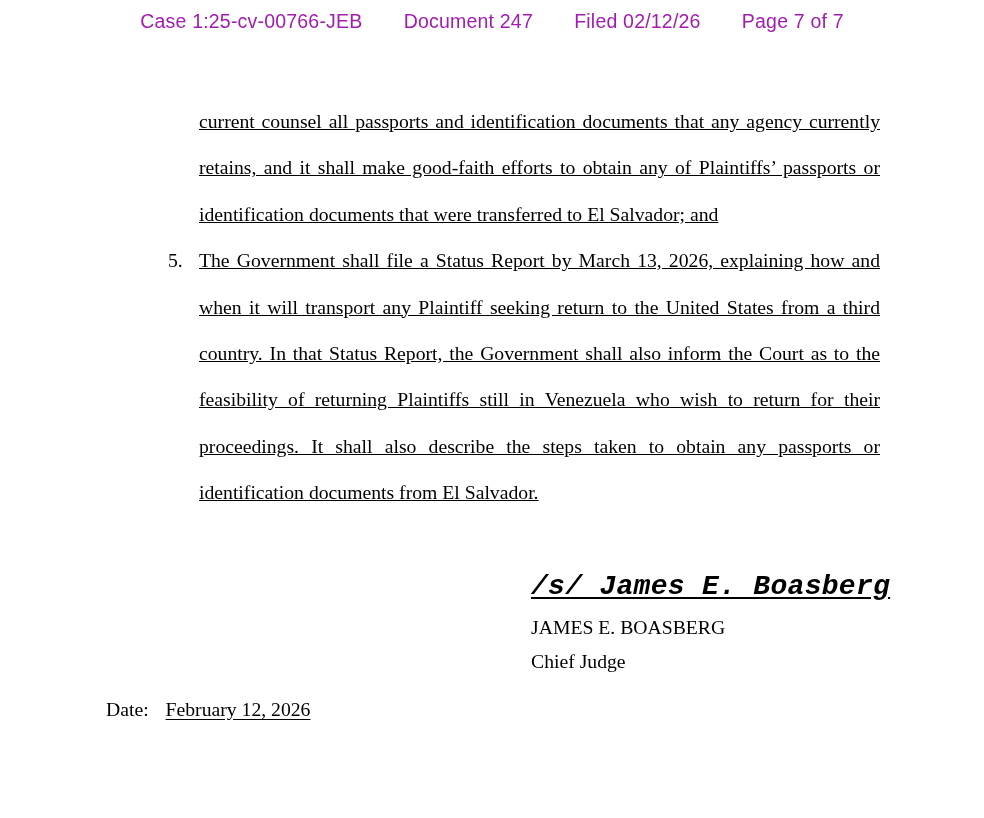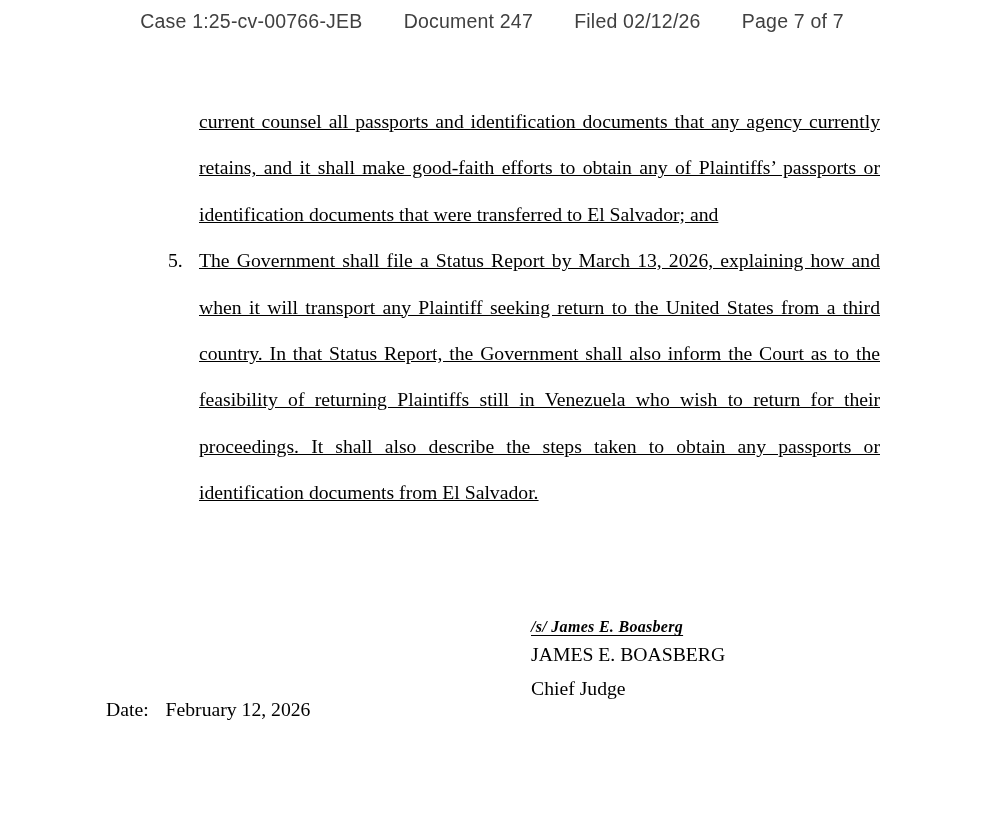--- a/index.html
+++ b/index.html
@@ -18,21 +18,21 @@
 
   
   .ecf-header {
     position: absolute;
     top: 10px;
     left: 0;
     width: 984px;
     text-align: center;
     font-family: "Liberation Sans", sans-serif;
     font-size: 19.5px;
-    color: #404040;
+    color: #a21caf;
     letter-spacing: 0.2px;
     white-space: nowrap;
   }
   .ecf-header span {
     display: inline-block;
   }
   .ecf-gap { width: 30px; }
 
   
   .doc-body {
@@ -69,32 +69,31 @@
   
   .sig-block {
     position: absolute;
     left: 531px;
     top: 575px;
     width: 420px;
     font-size: 19.7px;
     line-height: 23px;
   }
   .sig-line {
-    font-family: Liberation Serif, serif;
+    font-family: Liberation Mono, monospace;
     font-style: italic;
     font-weight: bold;
-    font-size: 16px;
+    font-size: 28px;
     letter-spacing: 0.3px;
     text-decoration: underline;
     text-underline-offset: 3px;
     white-space: nowrap;
-    margin-top: 40px;
   }
   .sig-name {
-    margin-top: 5px;
+    margin-top: 18px;
     font-size: 19.7px;
     line-height: 23px;
     white-space: nowrap;
   }
   .sig-title {
     margin-top: 11px;
     font-size: 19.7px;
     line-height: 23px;
     white-space: nowrap;
   }
@@ -107,20 +106,21 @@
     font-size: 19.7px;
     line-height: 24px;
     white-space: nowrap;
   }
   .date-label {
     display: inline-block;
   }
   .date-value {
     display: inline-block;
     margin-left: 12px;
+    text-decoration: underline;
     text-underline-offset: 3px;
   }
 </style>
 </head>
 <body>
 
 <div class="ecf-header">
   <span>Case 1:25-cv-00766-JEB</span>
   <span class="ecf-gap"></span>
   <span>Document 247</span>

